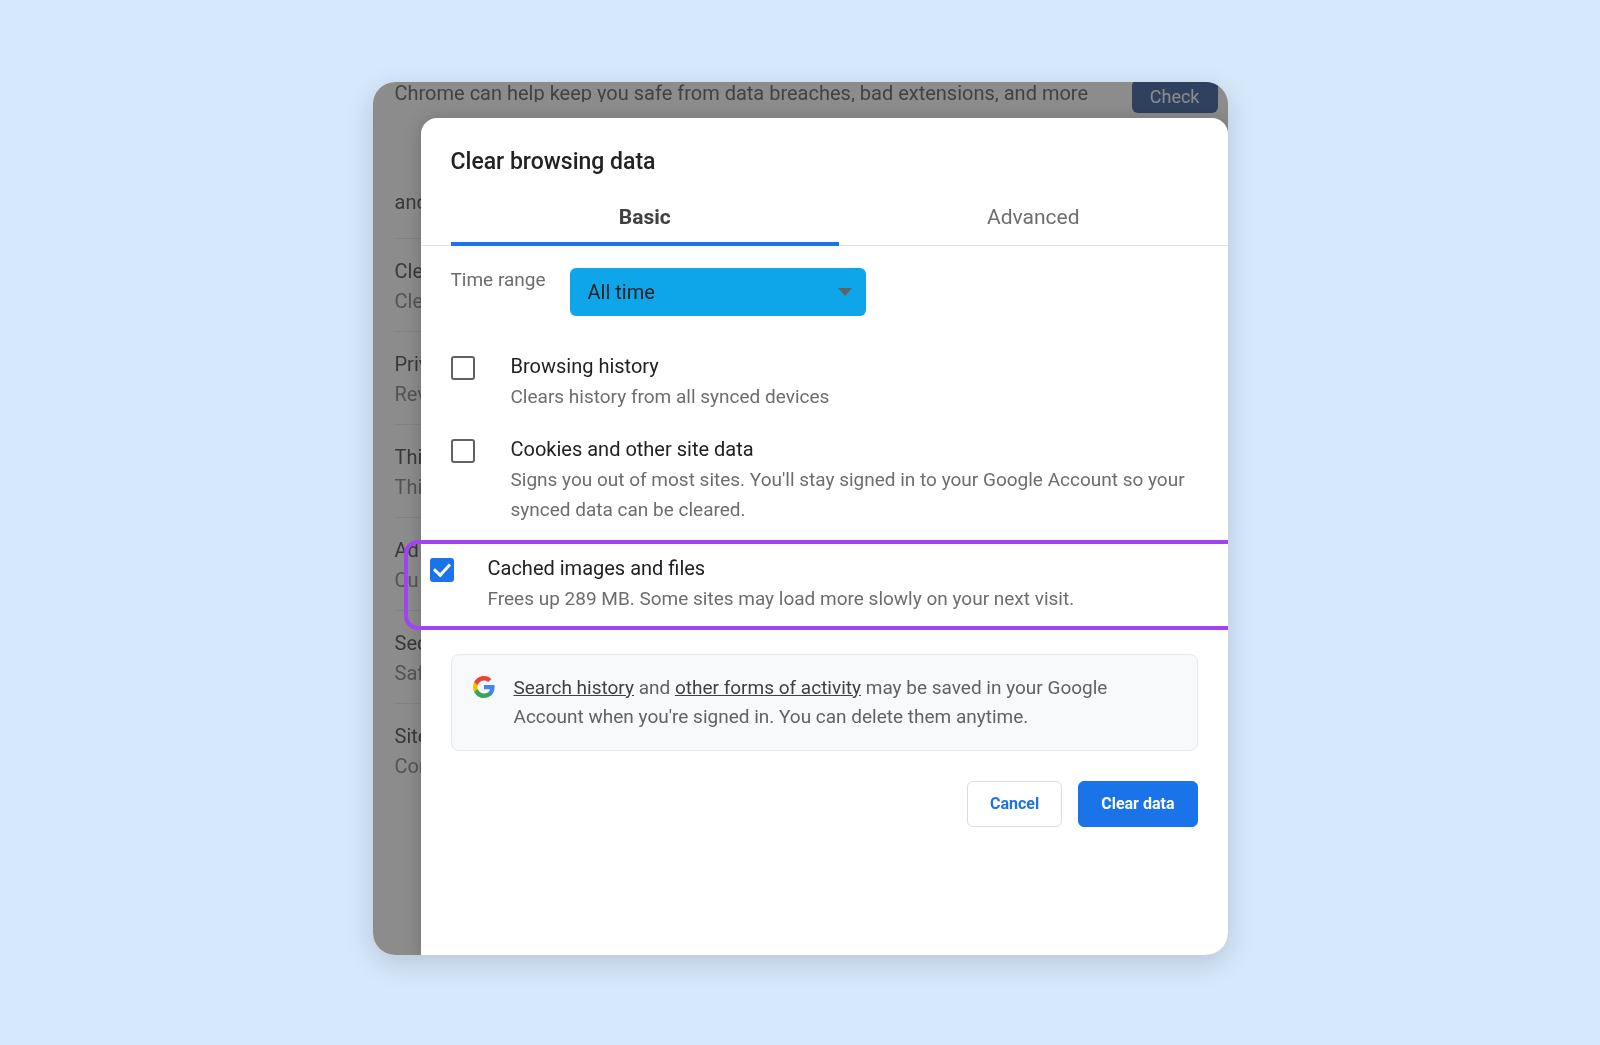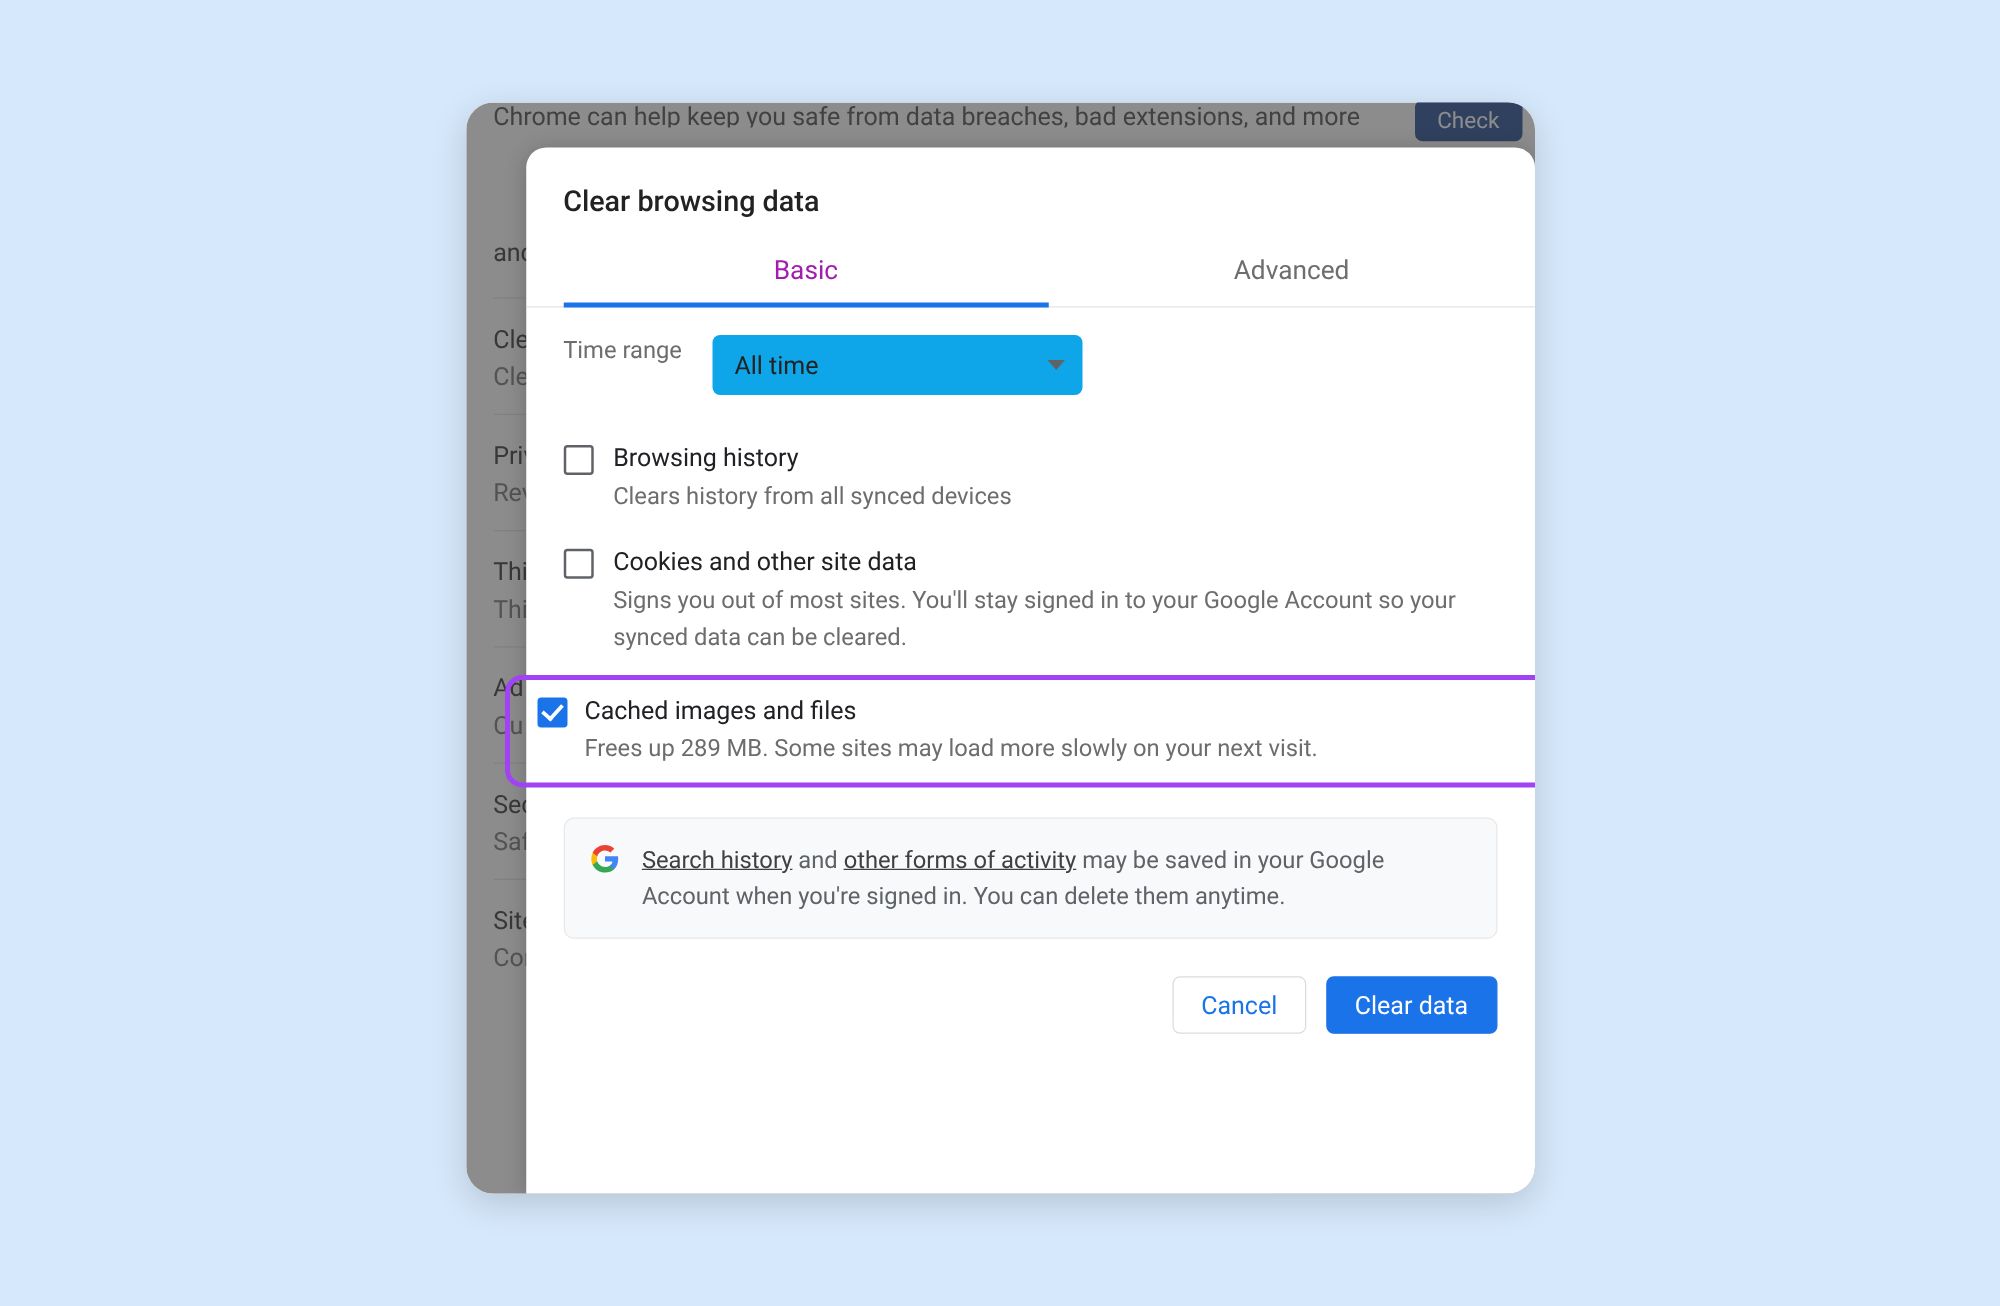--- a/index.html
+++ b/index.html
@@ -79,22 +79,22 @@
     flex: 1;
     text-align: center;
     font-size: 21px;
     color: #6e6e6e;
     padding: 10px 0 16px;
     cursor: pointer;
     position: relative;
   }
   .tab:first-child { margin-left: 30px; }
   .tab.active {
-    color: #a21caf;
-    font-weight: 400;
+    color: #404040;
+    font-weight: 700;
   }
   .tab.active::after {
     content: "";
     position: absolute;
     left: 0; right: 0; bottom: -1px;
     height: 4px;
     background: #1a73e8;
   }
 
   .content { padding: 22px 30px 0 30px; }
@@ -115,21 +115,21 @@
   }
   .dropdown-icon {
     width: 0; height: 0;
     border-left: 7px solid transparent;
     border-right: 7px solid transparent;
     border-top: 8px solid #5f6368;
   }
 
   .option-row {
     display: flex; align-items: flex-start;
-    gap: 16px;
+    gap: 36px;
     padding: 10px 0 16px 0;
     position: relative;
   }
   .checkbox {
     width: 24px; height: 24px;
     border: 2.5px solid #5f6368;
     border-radius: 3px;
     margin-top: 2px;
     flex-shrink: 0;
     position: relative;
@@ -180,22 +180,22 @@
   .info-text a { color: #404040; text-decoration: underline; cursor: pointer; text-align: right; }
 
   .actions {
     display: flex; justify-content: flex-end; gap: 16px;
     padding: 30px 30px 0 0;
   }
   .btn {
     height: 46px;
     padding: 0 22px;
     border-radius: 6px;
-    font-size: 20px;
-    font-weight: 400;
+    font-size: 16px;
+    font-weight: 700;
     display: flex; align-items: center;
     cursor: pointer;
   }
   .btn-secondary {
     background: #fff;
     border: 1px solid #dadce0;
     color: #1a73e8;
   }
   .btn-primary {
     background: #1a73e8;

